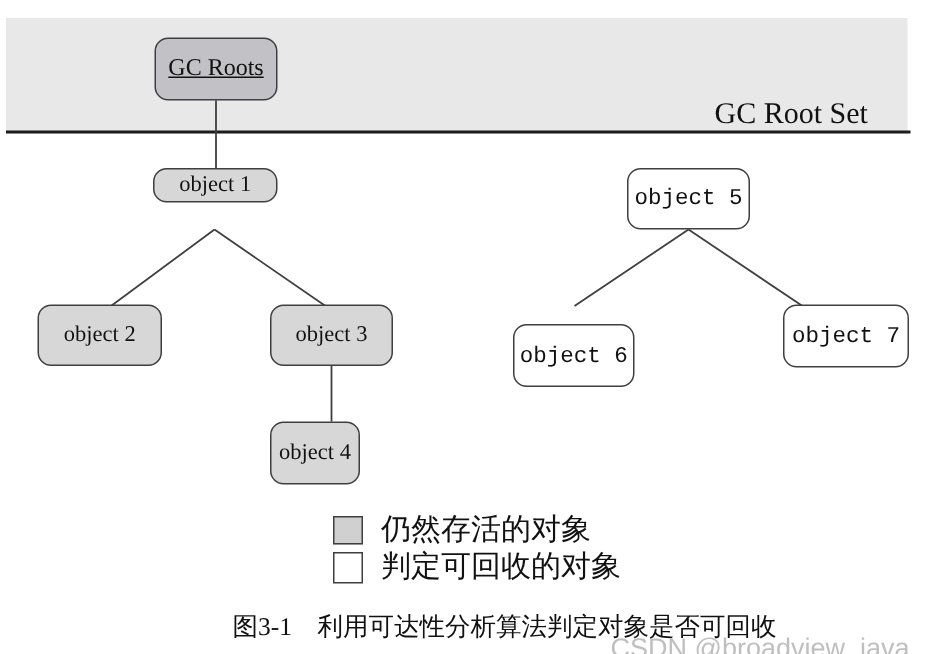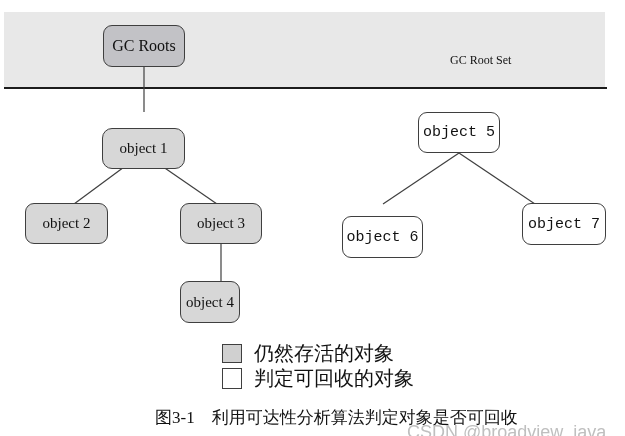--- a/index.html
+++ b/index.html
@@ -30,45 +30,45 @@
     background: var(--band);
   }
   .root-divider {
     position: absolute;
     left: 4px; top: 87px;
     width: 603px; height: 2px;
     background: var(--line);
   }
   .root-set-label {
     position: absolute;
-    left: 450px; top: 50px;
+    left: 450px; top: 66px;
     width: 155px;
-    text-align: left;
-    font-size: 12px;
+    text-align: center;
+    font-size: 20px;
     line-height: 20px;
   }
   .edges {
     position: absolute;
     left: 0; top: 0;
     width: 625px; height: 436px;
   }
   .node {
     position: absolute;
     display: flex;
     align-items: center;
     justify-content: center;
     border: 1.5px solid var(--border);
     border-radius: 9px;
     font-size: 15px;
     background: var(--alive-fill);
   }
   .node.root { background: var(--root-fill); font-size: 16px; }
   .node.dead { background: var(--dead-fill); font-family: Liberation Mono, monospace; }
-  .n-gc-roots  { left: 103px; top: 25px;  width: 82px; height: 42px; }
-  .n-object-1  { left: 102px; top: 128px; width: 83px; height: 41px; border-radius: 10px; }
+  .n-gc-roots  { left: 103px; top: 25px;  width: 82px; height: 42px; text-decoration: underline; }
+  .n-object-1  { left: 102px; top: 112px; width: 83px; height: 23px; }
   .n-object-2  { left: 25px;  top: 203px; width: 83px; height: 41px; }
   .n-object-3  { left: 180px; top: 203px; width: 82px; height: 41px; }
   .n-object-4  { left: 180px; top: 281px; width: 60px; height: 42px; }
   .n-object-5  { left: 418px; top: 112px; width: 82px; height: 41px; }
   .n-object-6  { left: 342px; top: 216px; width: 81px; height: 42px; }
   .n-object-7  { left: 494px; top: 203px; width: 84px; height: 42px; margin-left: 28px; }
   .legend-swatch {
     position: absolute;
     left: 222px;
     width: 20px;

